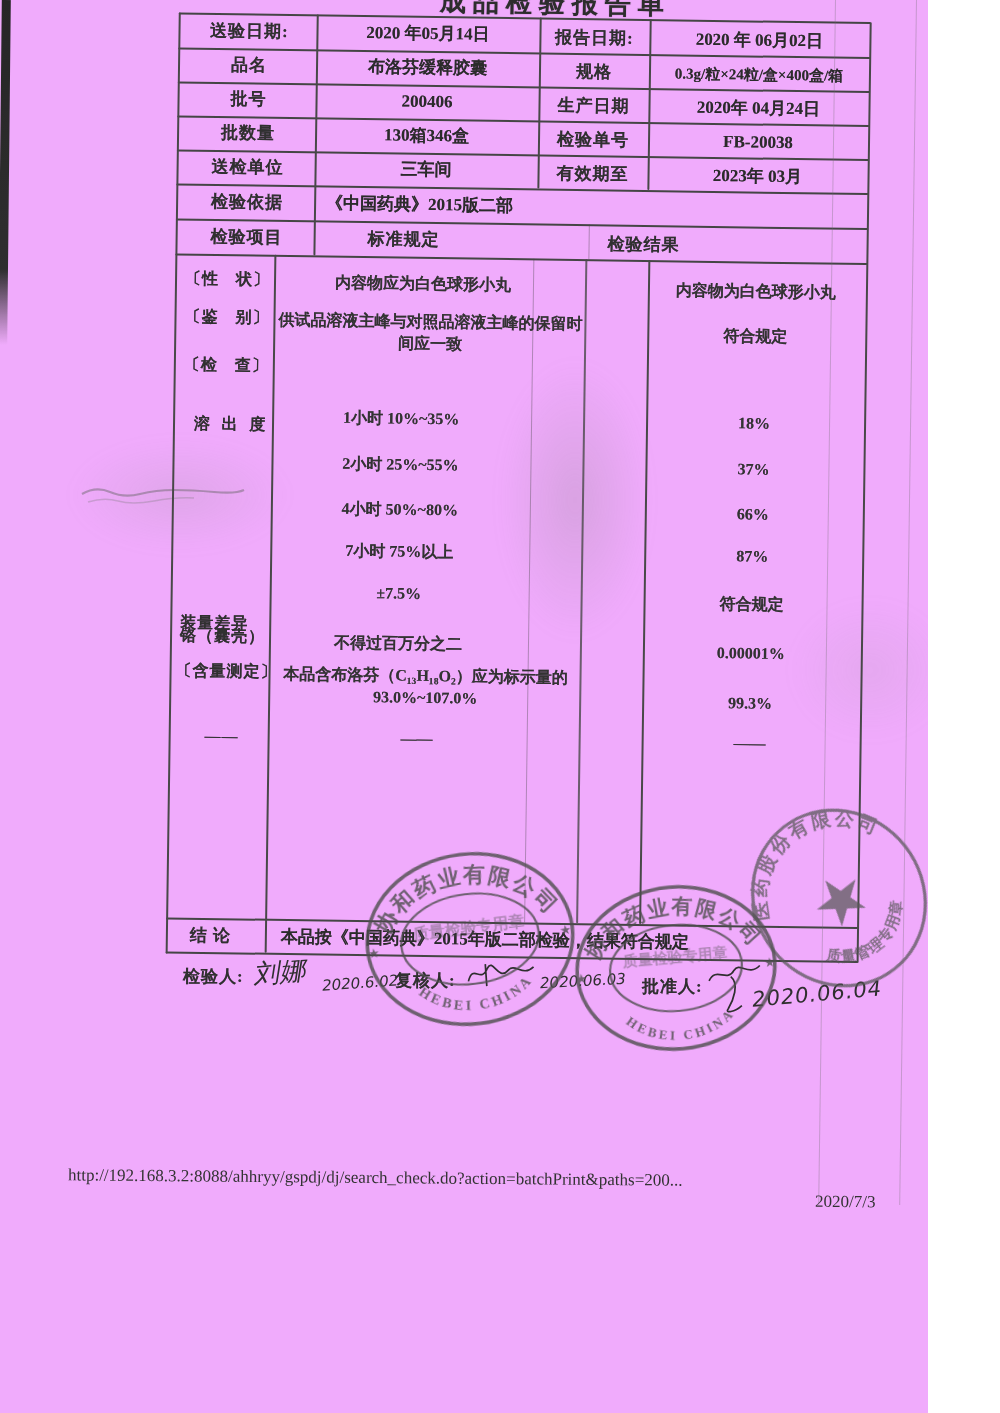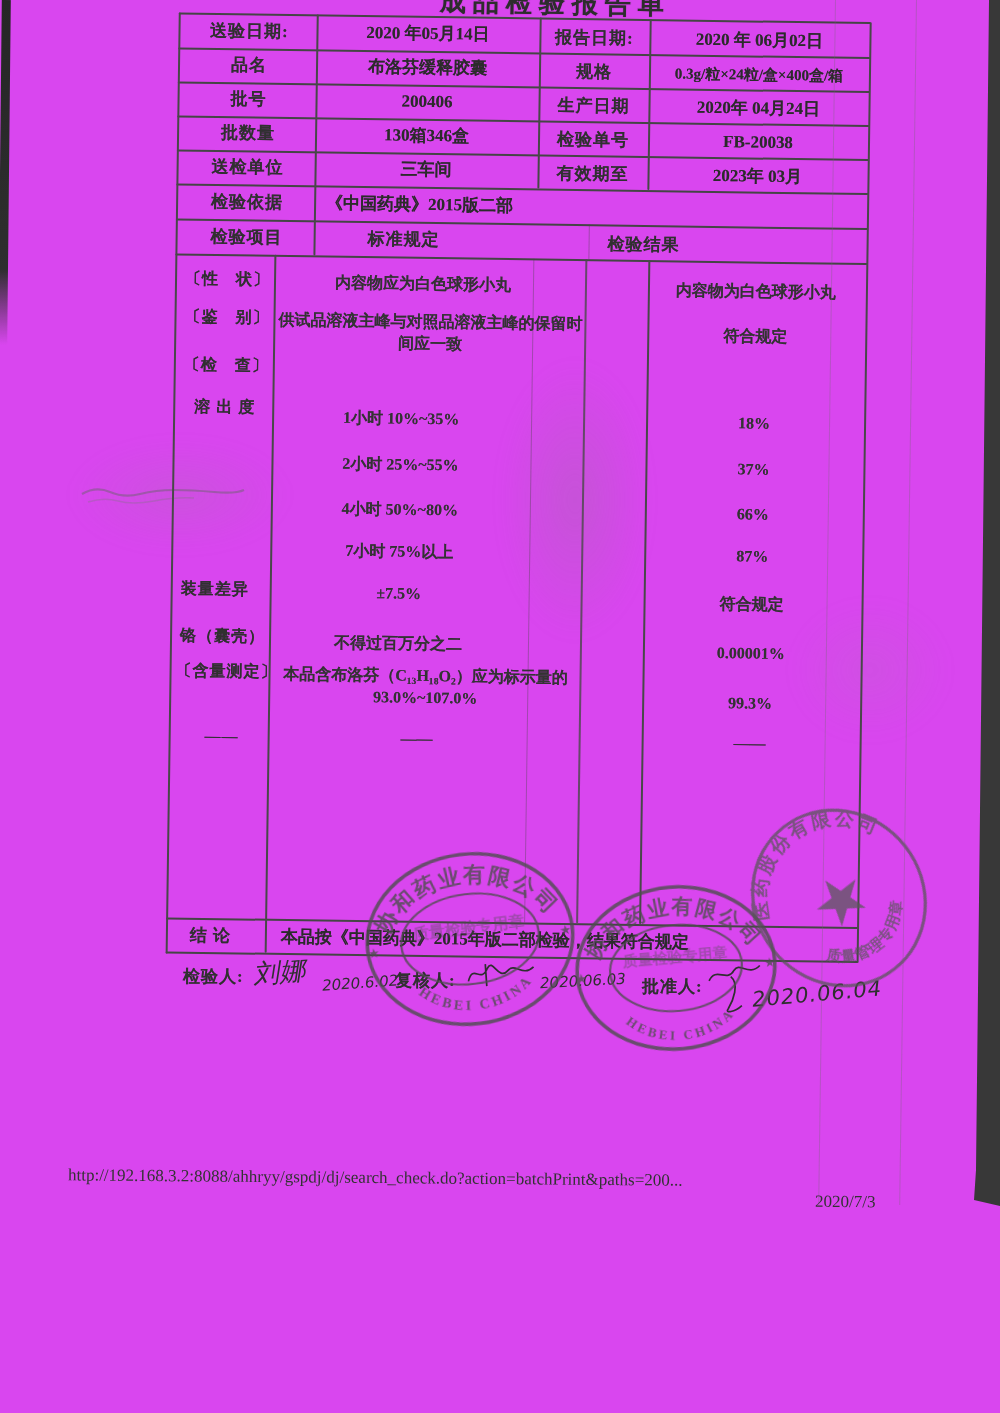--- a/index.html
+++ b/index.html
@@ -1,16 +1,16 @@
 <!DOCTYPE html>
 <html><head>
 <meta charset="utf-8">
 <style>
   html,body{margin:0;padding:0;background:#fff;}
-  .screen{position:relative;width:1000px;height:1413px;background:#d946ef;overflow:hidden;
+  .screen{position:relative;width:928px;height:1413px;background:#f0abfc;overflow:hidden;
           font-family:"Liberation Serif","DejaVu Serif",serif;color:#2e2e2e;}
   
   .doc{position:absolute;left:0;top:0;width:1000px;height:1413px;
        transform:rotate(0.8deg);transform-origin:500px 500px;}
   .t{position:absolute;line-height:22px;white-space:nowrap;
      text-shadow:0 0 .6px rgba(40,40,40,.55);}
   .c{text-align:center;}
   .wrap{white-space:normal;}
   .lbl{font-size:17px;font-weight:700;letter-spacing:1px;color:#303030;}
   .val{font-size:17px;font-weight:600;color:#2b2b2b;}
@@ -110,31 +110,31 @@
     <div class="t itm" style="left:182px;top:272px;">〔性　状〕</div>
     <div class="t c std" style="left:280px;top:274px;width:280px;">内容物应为白色球形小丸</div>
     <div class="t c res" style="left:648px;top:277px;width:210px;">内容物为白色球形小丸</div>
 
     <div class="t itm" style="left:182px;top:310px;">〔鉴　别〕</div>
     <div class="t c std wrap" style="left:276px;top:312px;width:304px;white-space:normal;">供试品溶液主峰与对照品溶液主峰的保留时间应一致</div>
     <div class="t c res" style="left:648px;top:322px;width:210px;">符合规定</div>
 
     <div class="t itm" style="left:182px;top:358px;">〔检　查〕</div>
 
-    <div class="t itm" style="left:193px;top:400px;">溶 出 度</div>
+    <div class="t itm" style="left:193px;top:418px;font-family:Liberation Mono, monospace;">溶 出 度</div>
     <div class="t c std" style="left:280px;top:409px;width:240px;">1小时  10%~35%</div>
     <div class="t c res" style="left:648px;top:409px;width:210px;">18%</div>
     <div class="t c std" style="left:280px;top:455px;width:240px;">2小时  25%~55%</div>
     <div class="t c res" style="left:648px;top:455px;width:210px;">37%</div>
     <div class="t c std" style="left:280px;top:500px;width:240px;">4小时  50%~80%</div>
     <div class="t c res" style="left:648px;top:500px;width:210px;">66%</div>
     <div class="t c std" style="left:280px;top:542px;width:240px;">7小时  75%以上</div>
     <div class="t c res" style="left:648px;top:542px;width:210px;">87%</div>
 
-    <div class="t itm" style="left:182px;top:582px;">装量差异</div>
+    <div class="t itm" style="left:182px;top:616px;">装量差异</div>
     <div class="t c std" style="left:280px;top:584px;width:240px;">±7.5%</div>
     <div class="t c res" style="left:648px;top:590px;width:210px;">符合规定</div>
 
     <div class="t itm" style="left:182px;top:629px;">铬（囊壳）</div>
     <div class="t c std" style="left:280px;top:634px;width:240px;">不得过百万分之二</div>
     <div class="t c res" style="left:648px;top:639px;width:210px;">0.00001%</div>
 
     <div class="t itm" style="left:178px;top:664px;">〔含量测定〕</div>
     <div class="t c std wrap" style="left:278px;top:666px;width:300px;white-space:normal;">本品含布洛芬（C₁₃H₁₈O₂）应为标示量的93.0%~107.0%</div>
     <div class="t c res" style="left:648px;top:689px;width:210px;">99.3%</div>

